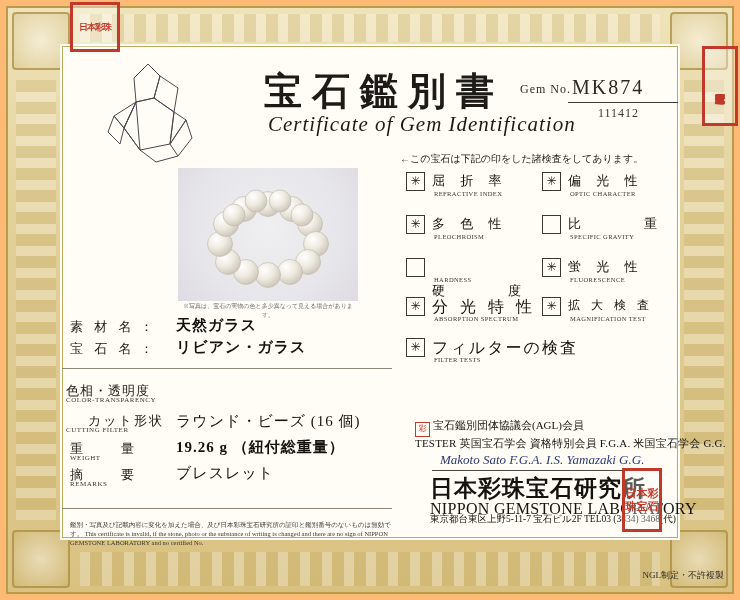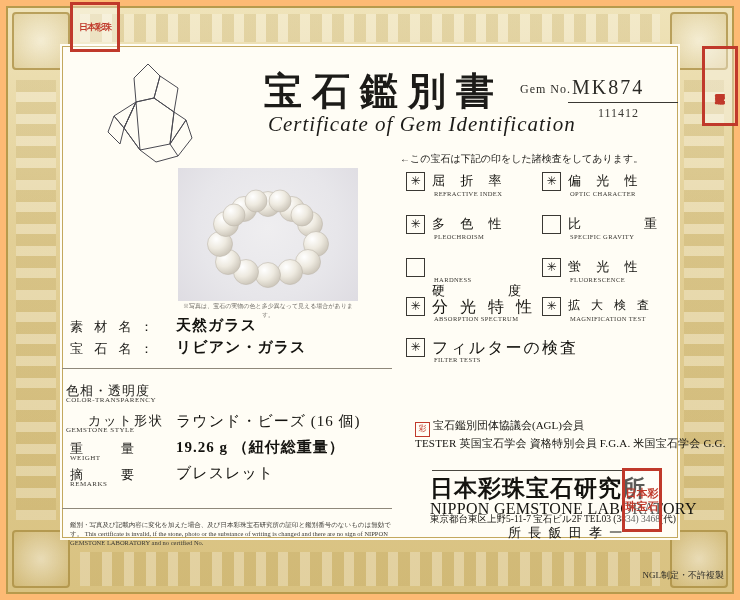--- a/index.html
+++ b/index.html
@@ -241,21 +241,21 @@
   <div class="fl" style="left:70px;top:340px;font-family:Liberation Serif, serif;">宝 石 名</div>
   <div class="colon" style="left:140px;top:340px;">：</div>
   <div class="fv fv-b" style="left:176px;top:338px;">リビアン・ガラス</div>
 
   <div class="rule" style="left:62px;top:368px;width:330px;"></div>
 
   <div class="fl" style="left:66px;top:382px;letter-spacing:1px;">色相・透明度</div>
   <div class="fl-en" style="left:66px;top:396px;">COLOR-TRANSPARENCY</div>
 
   <div class="fl" style="left:88px;top:412px;letter-spacing:2px;">カット形状</div>
-  <div class="fl-en" style="left:66px;top:426px;">GEMSTONE STYLE</div>
+  <div class="fl-en" style="left:66px;top:426px;">CUTTING FILTER</div>
   <div class="fv" style="left:176px;top:412px;">ラウンド・ビーズ (16 個)</div>
 
   <div class="fl" style="left:70px;top:440px;letter-spacing:4px;">重　　量</div>
   <div class="fl-en" style="left:70px;top:454px;">WEIGHT</div>
   <div class="fv fv-b" style="left:176px;top:438px;">19.26 g （紐付総重量）</div>
 
   <div class="fl" style="left:70px;top:466px;letter-spacing:4px;">摘　　要</div>
   <div class="fl-en" style="left:70px;top:480px;">REMARKS</div>
   <div class="fv" style="left:176px;top:464px;">ブレスレット</div>
 
@@ -296,24 +296,24 @@
   <div class="chk-en" style="left:570px;top:315px;">MAGNIFICATION TEST</div>
 
   <div class="chk" style="left:406px;top:338px;">✳</div>
   <div class="chk-jp" style="left:432px;top:338px;font-size:16px;letter-spacing:2px;">フィルターの検査</div>
   <div class="chk-en" style="left:434px;top:356px;">FILTER TESTS</div>
 
   <div class="lab-assoc">
     <span class="assoc-seal">彩</span><span>宝石鑑別団体協議会(AGL)会員</span>
   </div>
   <div class="tester-line">TESTER  英国宝石学会 資格特別会員 F.G.A.   米国宝石学会 G.G.</div>
+  <div class="sig">Makoto Sato  F.G.A.   I.S. Yamazaki  G.G.</div>
   <div class="sig-rule"></div>
   <div class="lab-jp">日本彩珠宝石研究所</div>
   <div class="lab-en">NIPPON GEMSTONE LABORATORY</div>
   <div class="lab-addr">東京都台東区上野5-11-7 宝石ビル2F  TEL03 (3834) 3468(代)</div>
-  <div class="lab-boss">所 長 飯 田 孝 一</div>
   <div class="stamp-red">日本彩珠宝石</div>
 
   <div class="fineprint">鑑別・写真及び記載内容に変化を加えた場合、及び日本彩珠宝石研究所の証印と鑑別番号のないものは無効です。
 This certificate is invalid, if the stone, photo or the substance of writing is changed and there are no sign of NIPPON GEMSTONE LABORATORY and no certified No.</div>
   <div class="ngl">NGL制定・不許複製</div>
 
 </div>
 
 </body></html>

